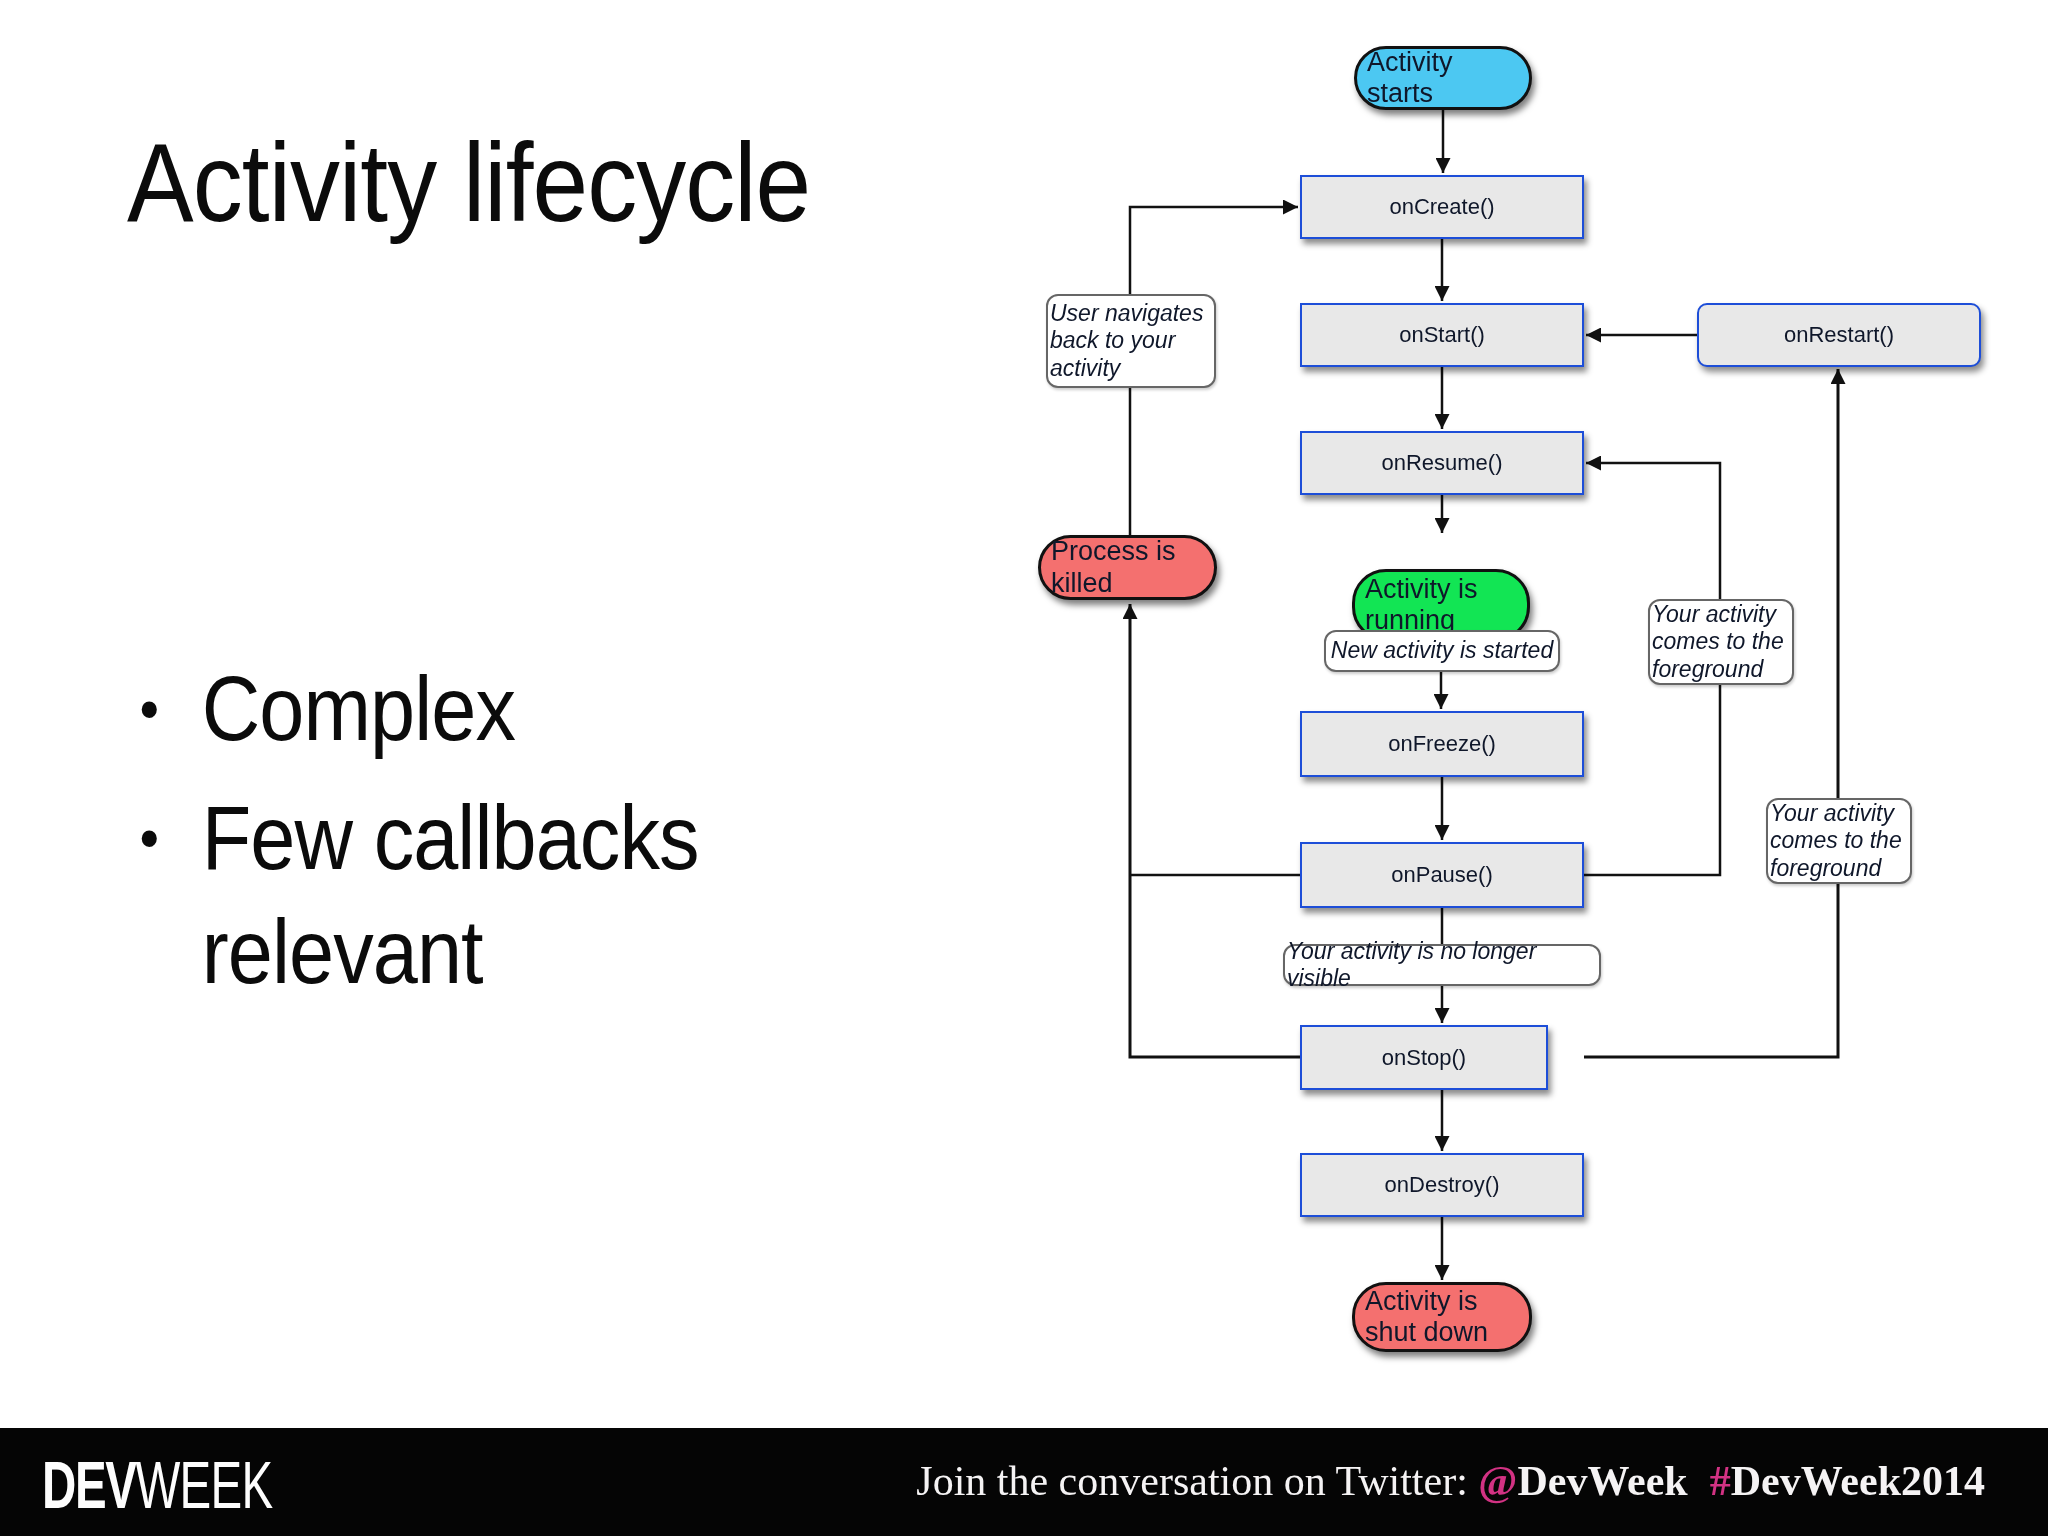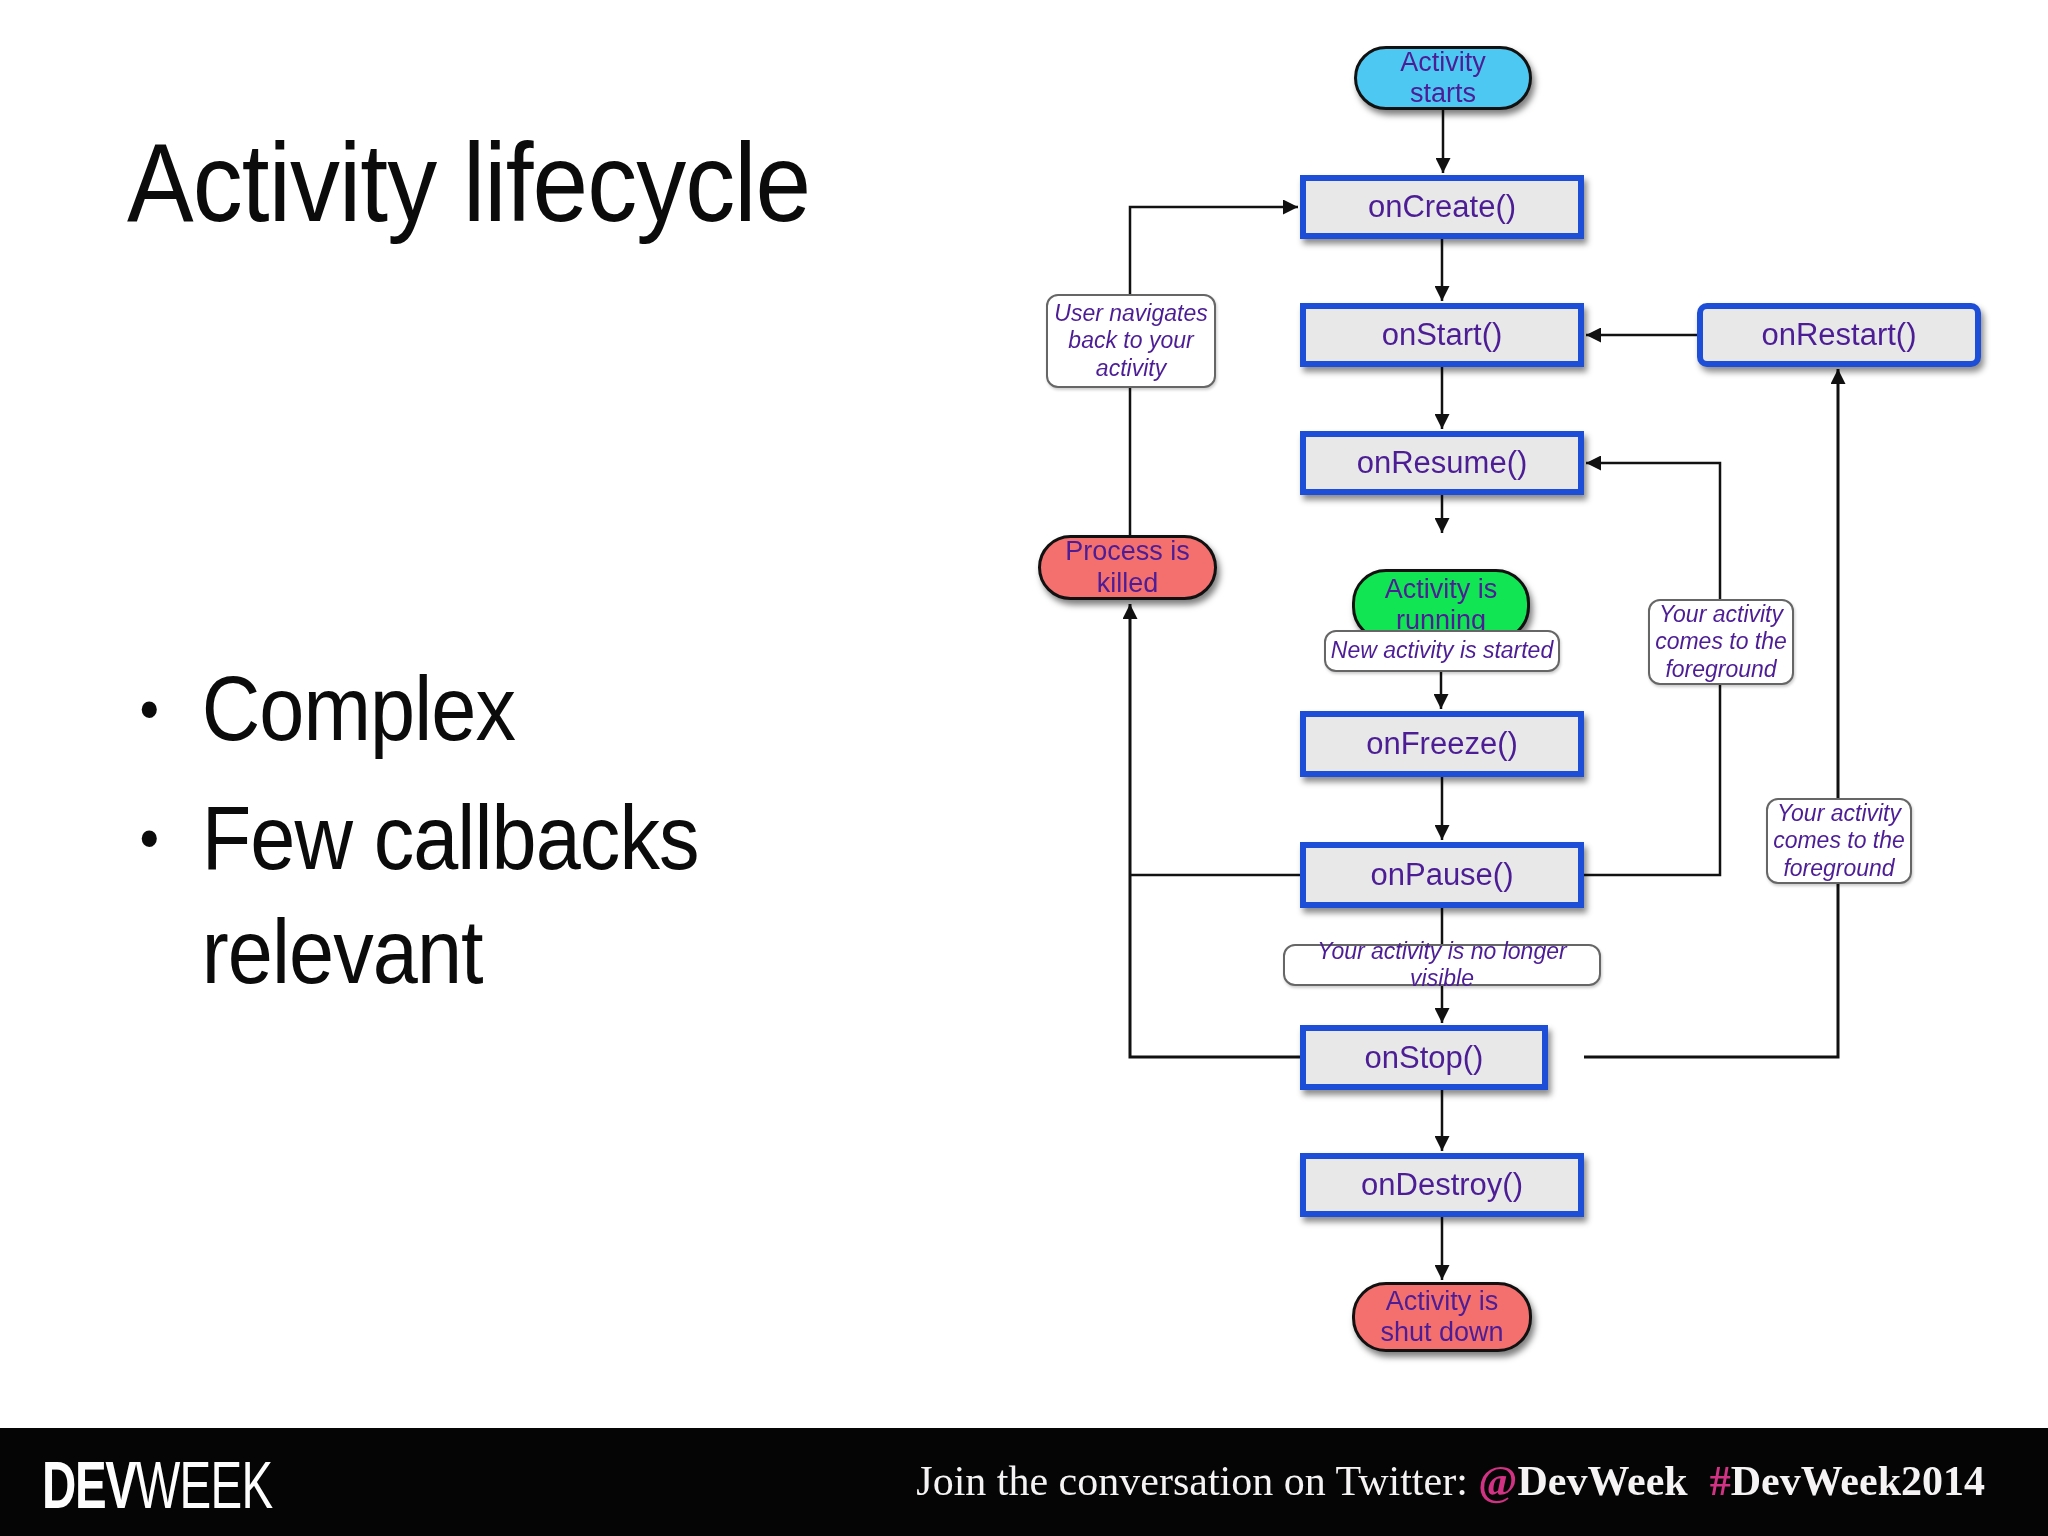--- a/index.html
+++ b/index.html
@@ -24,26 +24,26 @@
   .bullet + .bullet{margin-top:15px;}
   .bullet .marker{
     width:69px;flex:0 0 69px;font-size:62px;line-height:114px;
   }
   .bullet .btext{width:560px;}
   
   .diagram{position:absolute;left:0;top:0;width:2048px;height:1430px;}
   .diagram svg{position:absolute;left:0;top:0;}
   .node{
     position:absolute;display:flex;align-items:center;justify-content:center;
-    text-align:center;color:#4c1d95;box-sizing:border-box;
+    color:#0f172a;box-sizing:border-box;
   }
   .cbox{
-    background:#e8e8e8;border:6px solid #1d4ed8;
+    background:#e8e8e8;border:2px solid #1d4ed8;
     box-shadow:3px 5px 6px rgba(0,0,0,0.45);
-    font-size:31px;
+    font-size:22px;
   }
   .pill{
     border:3px solid #111;border-radius:34px;
     box-shadow:3px 5px 6px rgba(0,0,0,0.5);
     font-size:27px;line-height:1.15;padding:4px 10px;
   }
   .note{
     background:#ffffff;border:2px solid #666;border-radius:12px;
     font-size:23px;font-style:italic;line-height:1.18;
     box-shadow:1px 2px 3px rgba(0,0,0,0.2);padding:4px 2px;

